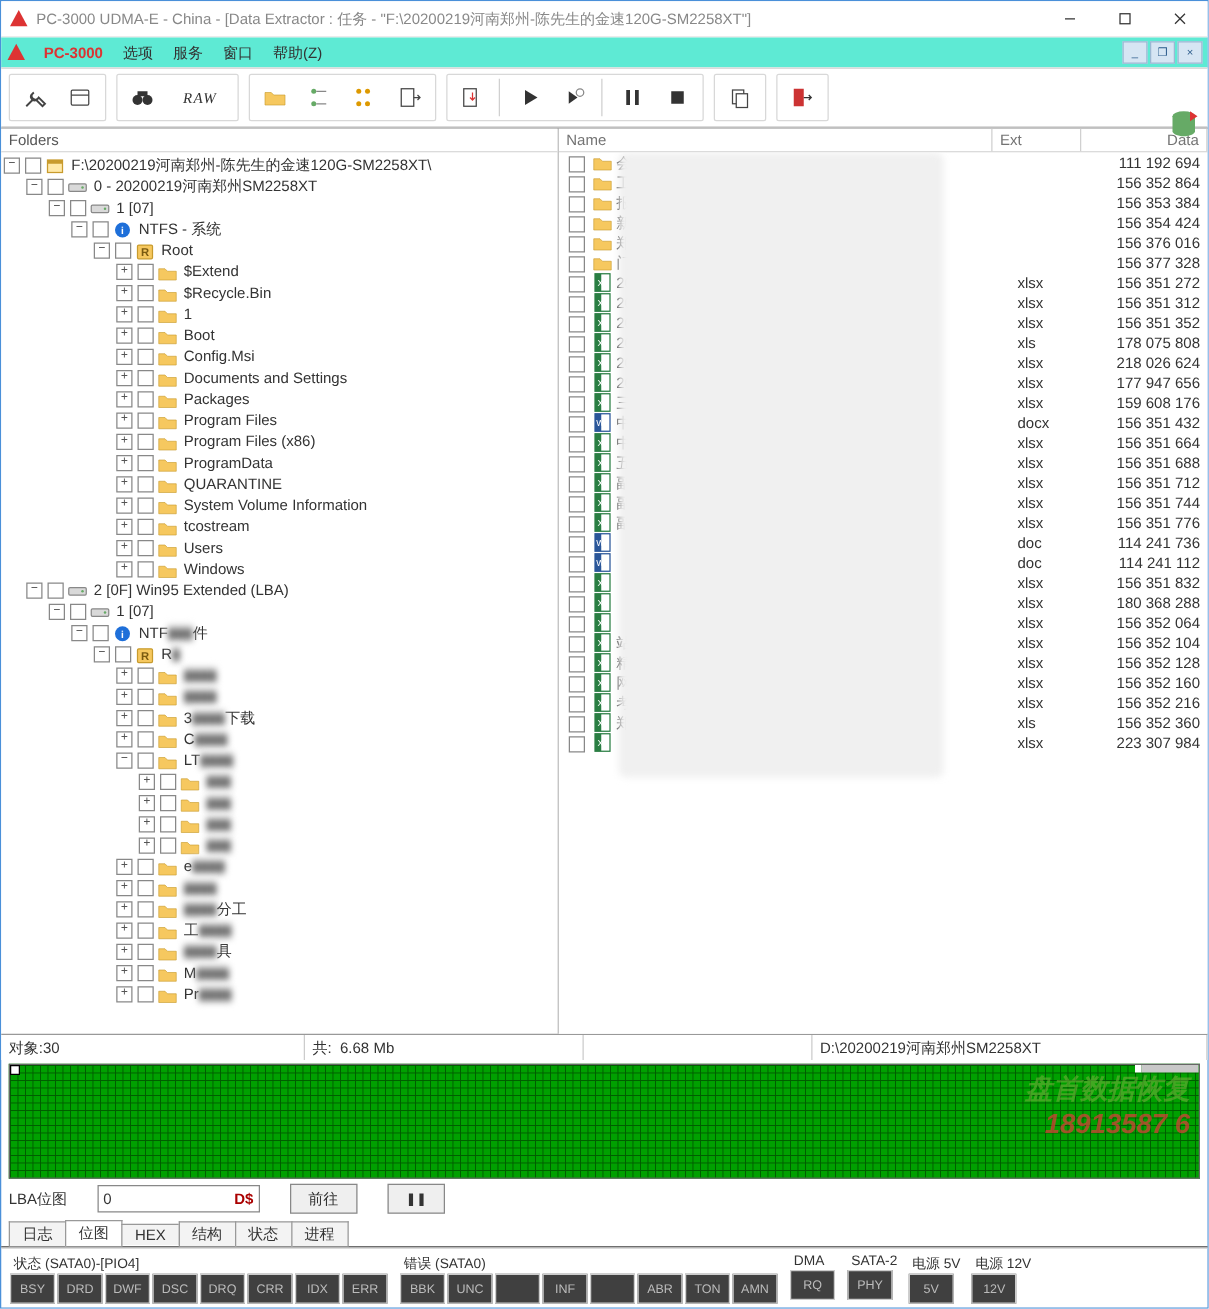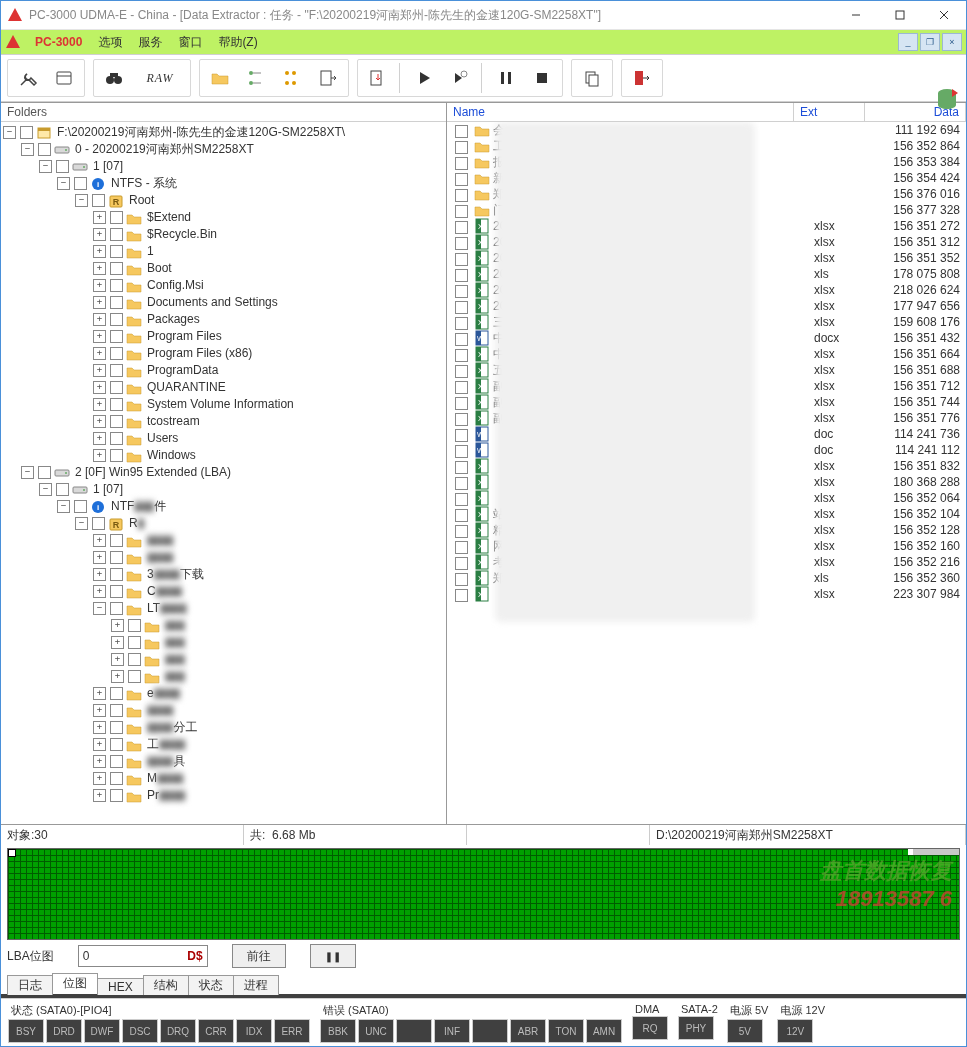--- a/index.html
+++ b/index.html
@@ -2,21 +2,21 @@
 <html><head>
 <meta charset="utf-8">
 <style>
 html,body{margin:0;padding:0;font-family:"Microsoft YaHei","Segoe UI",Tahoma,sans-serif;font-size:12px;color:#333;background:#fff;user-select:none}
 .window{width:967px;height:1047px;border:1px solid #4a90d9;box-sizing:border-box;display:flex;flex-direction:column;background:#fff;position:relative}
 .titlebar{height:28px;background:#fff;display:flex;align-items:center;padding:0 0 0 6px;border-bottom:1px solid #e5e5e5}
 .titlebar .app-icon{width:16px;height:16px;margin-right:6px;flex:none}
 .titlebar .title-text{flex:1;color:#888;font-size:12px;white-space:nowrap;overflow:hidden}
 .titlebar .win-btns{display:flex}
 .titlebar .win-btn{width:44px;height:28px;display:flex;align-items:center;justify-content:center;color:#555}
-.menubar{height:24px;display:flex;align-items:center;padding:0 4px;background:#bef264}
+.menubar{height:24px;display:flex;align-items:center;padding:0 4px;background:#5eead4}
 .menubar .menu-icon{width:16px;height:16px;margin-right:6px}
 .menubar .menu-item{padding:2px 8px;color:#333}
 .mdi-controls{margin-left:auto;display:flex}
 .mdi-controls .mdi-btn{width:18px;height:16px;border:1px solid #9bb8d3;background:#d6e5f3;margin-left:2px;font-size:9px;display:flex;align-items:center;justify-content:center;color:#2a5a8a}
 .toolbar-row{height:46px;border-top:1px solid #d0d0d0;border-bottom:1px solid #d0d0d0;display:flex;align-items:center;padding:0 6px;background:#fff}
 .toolbar{display:flex;align-items:center;border:1px solid #d8d8d8;border-radius:2px;padding:2px;margin-right:8px}
 .tbtn{min-width:34px;height:32px;display:flex;align-items:center;justify-content:center;border-radius:2px;margin:0 1px}
 .tbtn svg{width:20px;height:20px}
 .tbtn.raw{font-weight:normal;font-style:italic;letter-spacing:1px;font-family:Georgia,serif;width:54px}
 .tsep{width:2px;height:30px;border-left:1px solid #d0d0d0;border-right:1px solid #fff;margin:0 3px}
@@ -29,21 +29,21 @@
 .tree ul{list-style:none;margin:0;padding:0 0 0 18px}
 .tree>ul{padding-left:2px}
 .tree li{white-space:nowrap}
 .trow{display:flex;align-items:center;height:17px;line-height:17px}
 .exp{width:11px;height:11px;border:1px solid #888;background:#fff;font-size:9px;line-height:9px;text-align:center;margin-right:4px;flex:none;color:#555;font-family:monospace}
 .chk{width:11px;height:11px;border:1px solid #888;margin-right:3px;flex:none;background:#fff}
 .ticon{width:16px;height:16px;margin-right:3px;flex:none}
 .tlabel{padding:0 2px}
 .right-pane{flex:1;display:flex;flex-direction:column;min-height:0}
 .list-header{height:18px;display:flex;border-bottom:1px solid #d0d0d0;background:#fff}
-.list-header .col{border-right:1px solid #d0d0d0;padding:0 6px;display:flex;align-items:center;color:#1d4ed8}
+.list-header .col{border-right:1px solid #d0d0d0;padding:0 6px;display:flex;align-items:center;color:#737373}
 .col-name{flex:1}
 .col-ext{width:58px}
 .col-start{width:88px;justify-content:flex-end}
 .list-body{flex:1;overflow:auto;background:#fff;position:relative}
 .lrow{display:flex;align-items:flex-end;height:16px;line-height:16px}
 .lrow .chk{margin-left:8px}
 .lrow .ficon{width:16px;height:16px;margin:0 3px;flex:none}
 .lrow .fname{flex:1;white-space:nowrap;overflow:hidden}
 .lrow .fext{width:58px;padding-left:6px}
 .lrow .fstart{width:88px;text-align:right;padding-right:6px}
@@ -54,21 +54,21 @@
 .bitmap-area::before{content:"";position:absolute;inset:0;background-image:linear-gradient(#005c00 1px,transparent 1px),linear-gradient(90deg,#005c00 1px,transparent 1px);background-size:6px 6px}
 .bitmap-area .cursor{position:absolute;left:0;top:0;width:6px;height:6px;background:#fff;border:1px solid #000}
 .bitmap-area .endmark{position:absolute;right:46px;top:0;width:5px;height:6px;background:#fff}
 .bitmap-area .graytail{position:absolute;right:0;top:0;width:46px;height:6px;background:#c8c8c8}
 .lba-row{display:flex;align-items:center;padding:4px 6px;gap:24px}
 .lba-row .lba-input{width:120px;height:20px;border:1px solid #888;padding:0 4px;background:#fff;display:flex;align-items:center;justify-content:space-between}
 .lba-row .btn{border:1px solid #888;background:#efefef;height:22px;padding:0 14px;display:flex;align-items:center}
 .watermark{position:absolute;right:14px;bottom:134px;text-align:right;pointer-events:none}
 .watermark .wm1{font-size:22px;color:#6fae3a;opacity:.6;font-weight:bold;font-style:italic}
 .watermark .wm2{font-size:22px;color:#e23a3a;opacity:.7;font-weight:bold;font-style:italic}
-.tabs-row{display:flex;align-items:flex-end;height:22px;padding:0 6px;gap:-1px;border-bottom:4px solid #404040}
+.tabs-row{display:flex;align-items:center;height:22px;padding:0 6px;gap:-1px;border-bottom:1px solid #404040}
 .tabs-row .tab{border:1px solid #999;border-bottom:none;padding:1px 10px;background:#f3f3f3;margin-right:-1px;position:relative;top:1px}
 .tabs-row .tab.active{background:#fff;font-weight:normal;top:0;padding-bottom:2px}
 .hw-status{border-top:1px solid #d0d0d0;padding:4px 6px 2px;display:flex;gap:8px;flex-wrap:wrap}
 .hw-group{display:flex;flex-direction:column}
 .hw-group .grp-label{color:#333;font-size:11px;padding-left:4px}
 .hw-group .grp-row{display:flex}
 .hw-cell{width:34px;height:22px;border:1px solid #ccc;margin:1px;display:flex;align-items:center;justify-content:center;color:#bbb;font-size:10px;background:#404040}
 .folder-svg{fill:#f6c85f;stroke:#c89b2d;stroke-width:.5}
 .ntfs-circle{fill:#1e6fd9}
 .root-r{fill:#f6c85f;stroke:#c89b2d}

